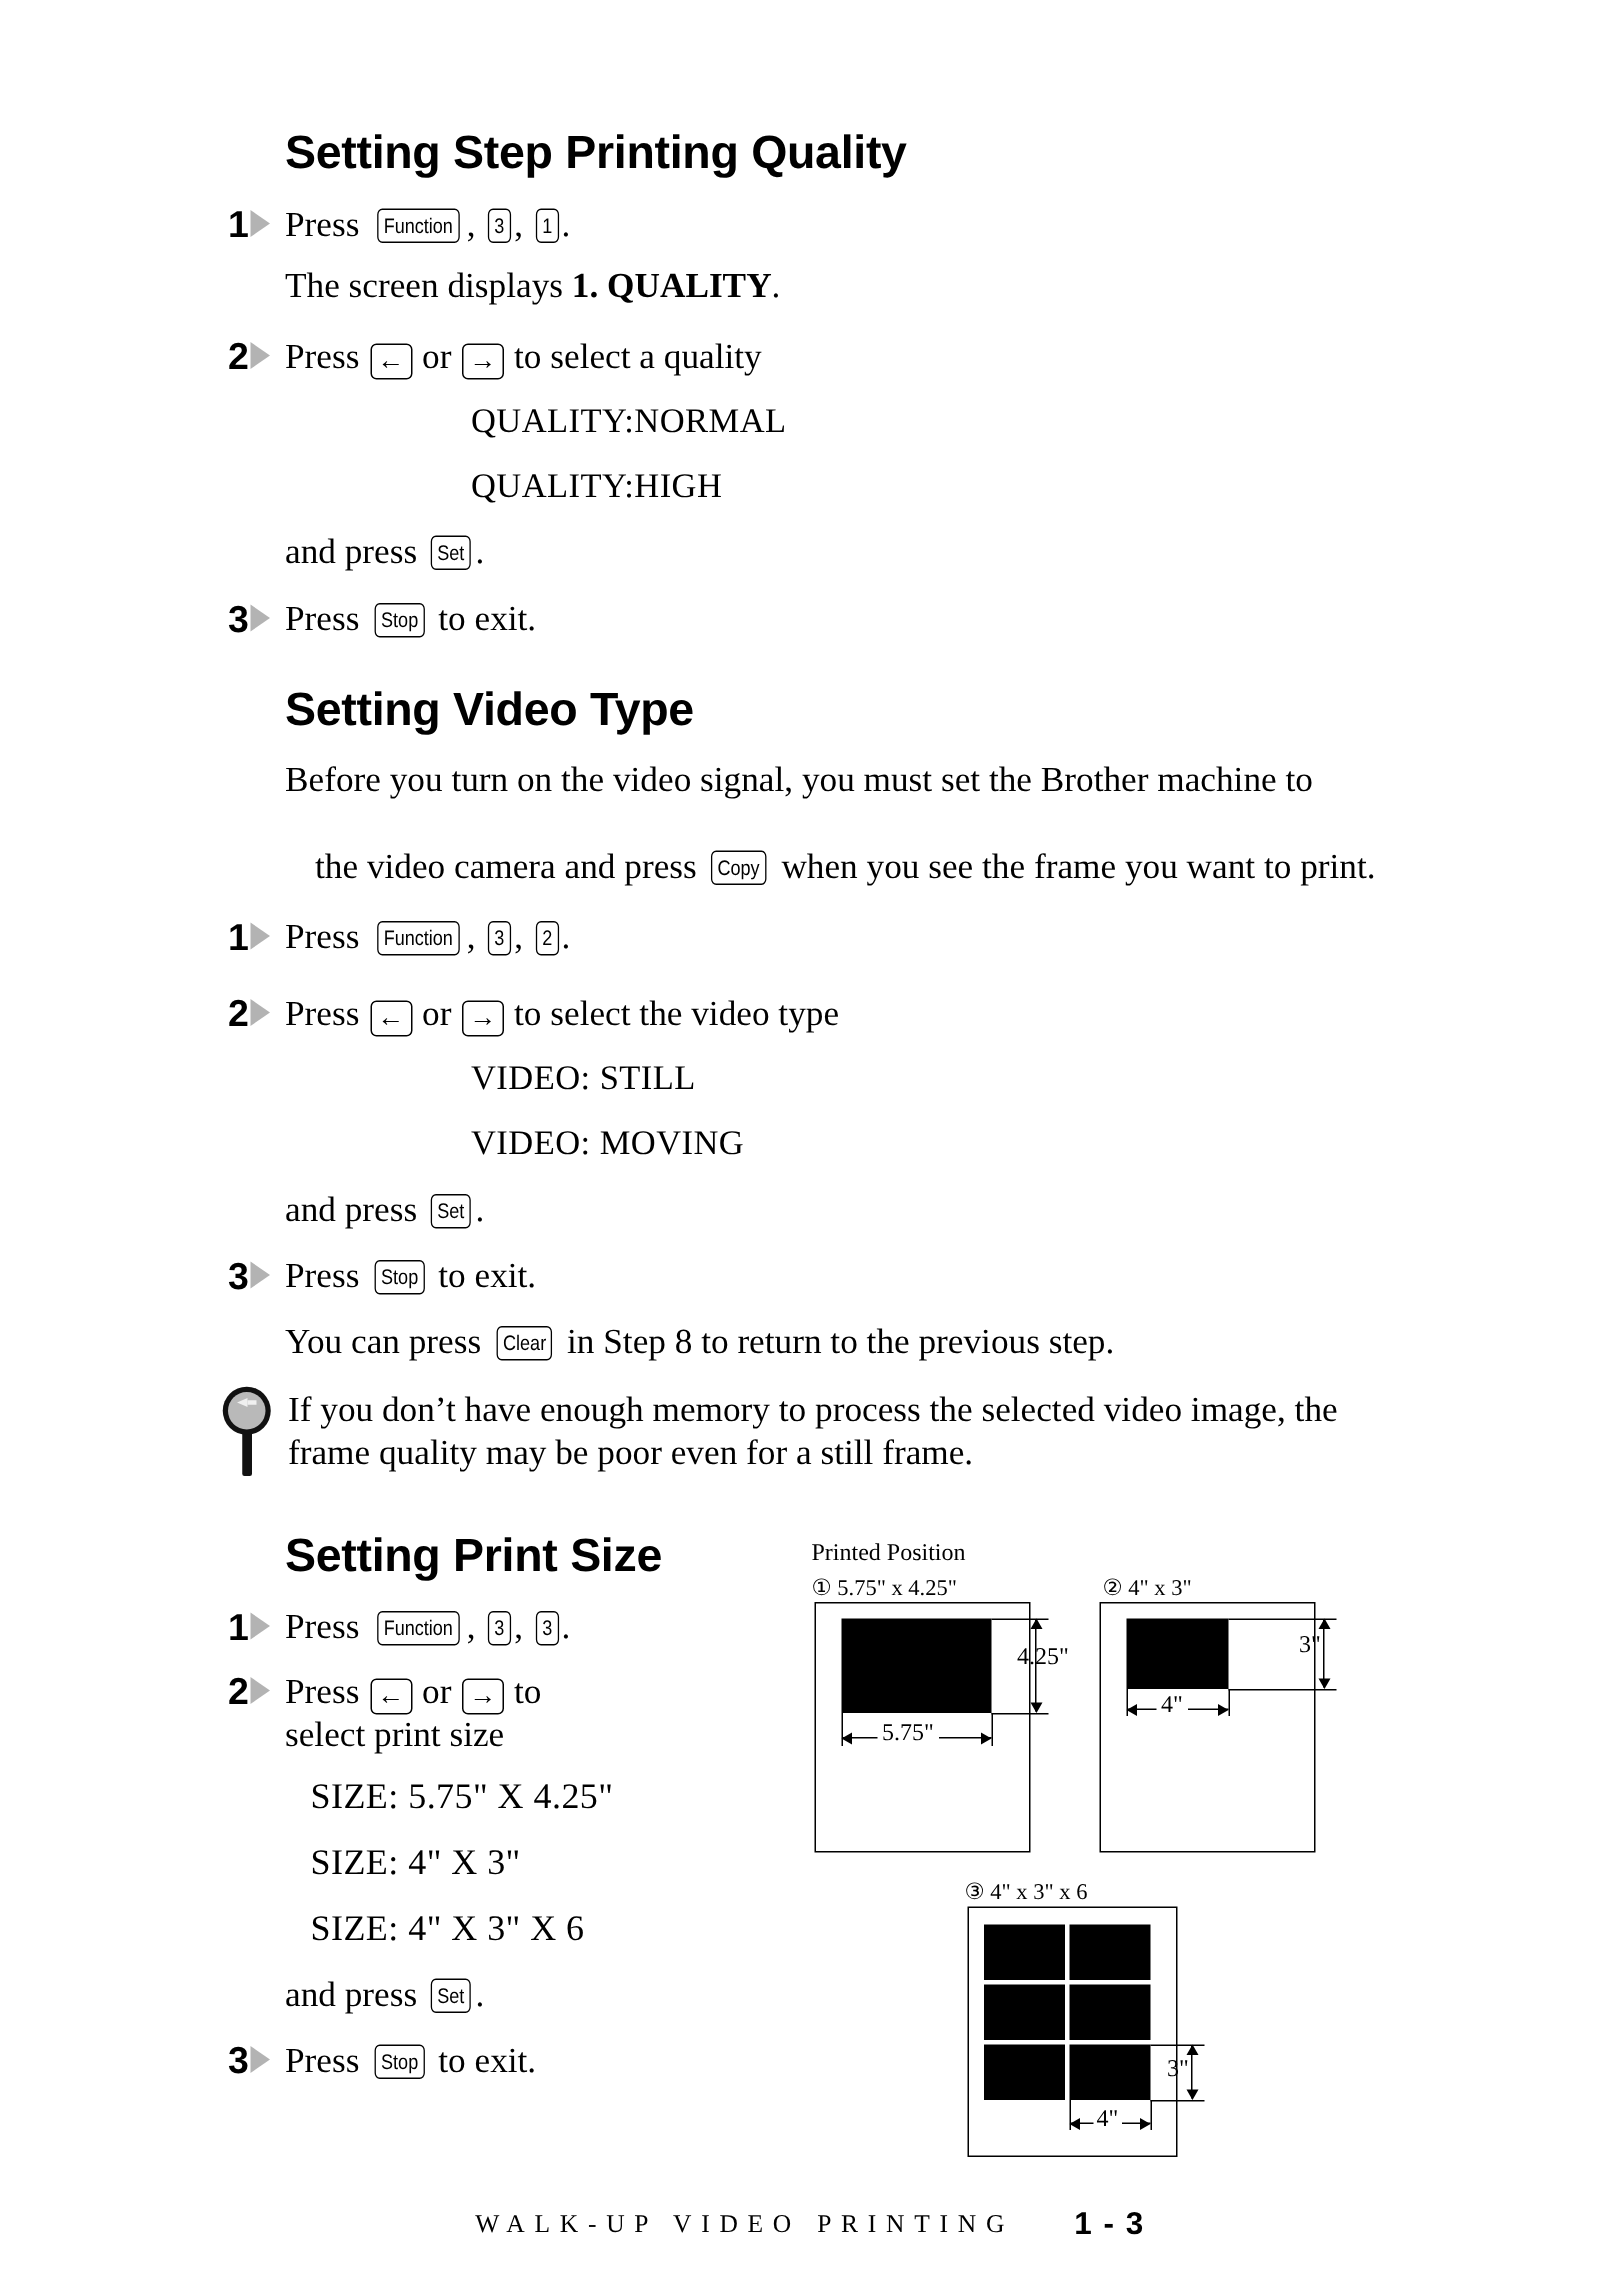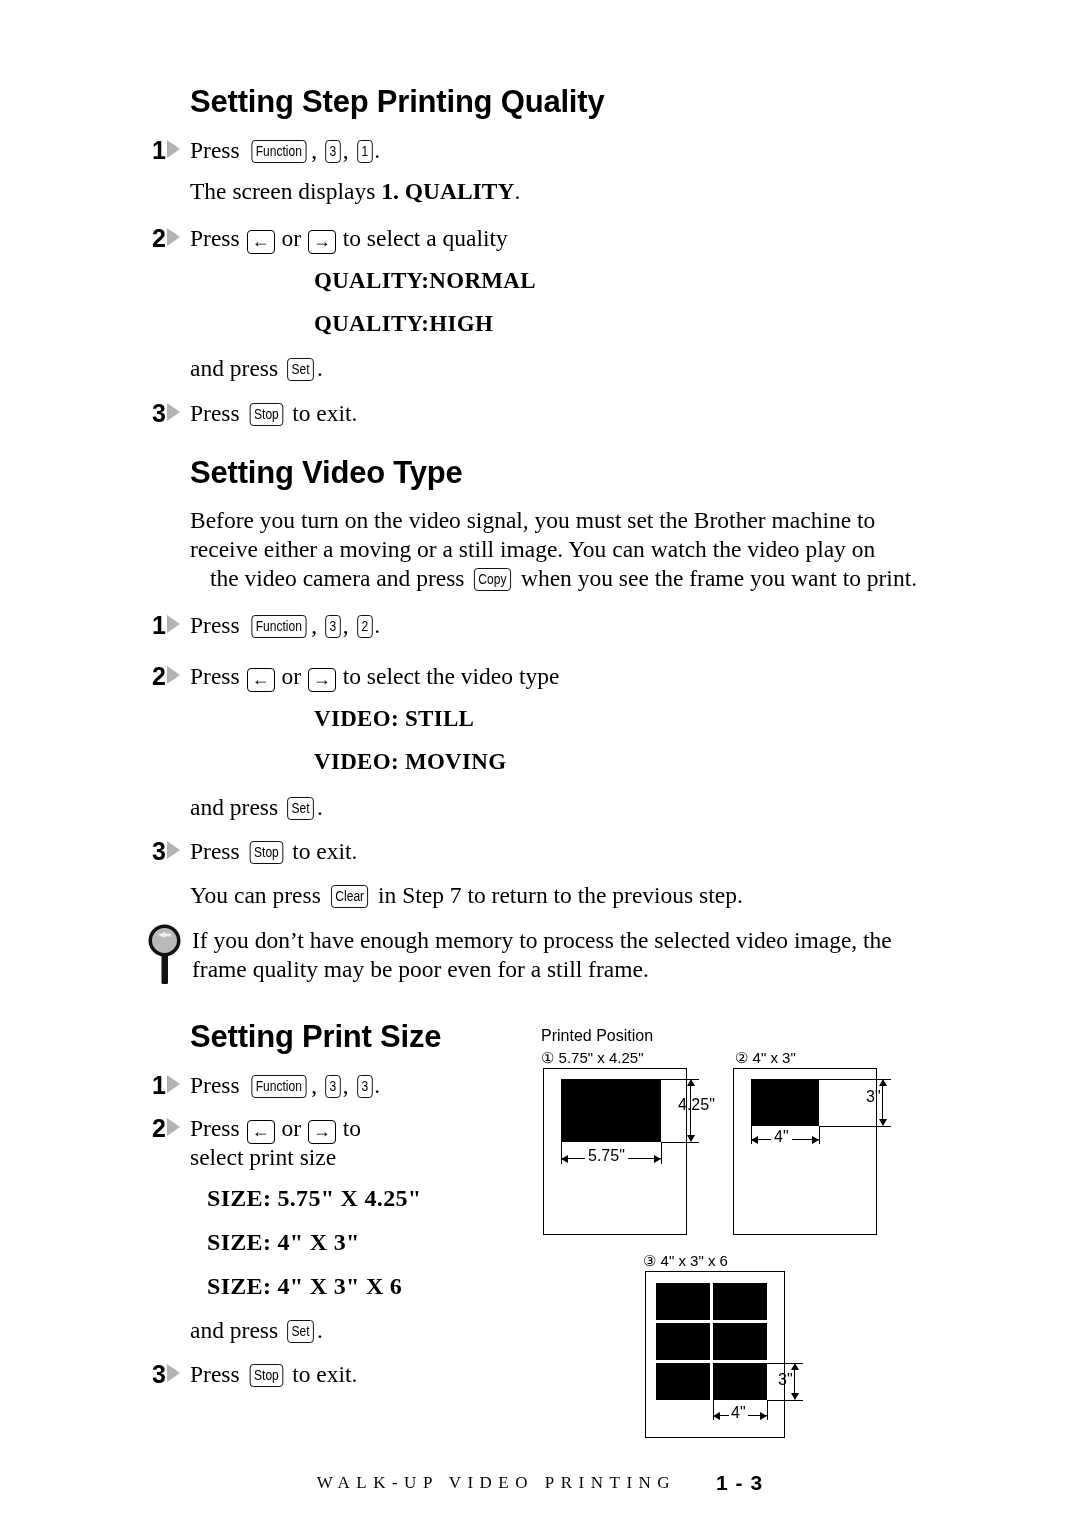--- a/index.html
+++ b/index.html
@@ -14,21 +14,21 @@
   .h1{
     font-family:"Liberation Sans",sans-serif;
     font-weight:bold;font-size:31px;letter-spacing:-.2px;
     position:absolute;white-space:nowrap;
   }
 
   
   .txt{position:absolute;font-size:23.5px;line-height:29px;}
   .para{position:absolute;font-size:23.5px;line-height:28.5px;}
   .mono-opt{
-    position:absolute;font-weight:bold;font-size:23px;
+    position:absolute;font-weight:normal;font-size:23px;
     letter-spacing:.3px;white-space:nowrap;
   }
   .b{font-weight:bold;}
 
   
   .step{position:absolute;width:42px;height:30px;}
   .step .num{
     font-family:"Liberation Sans",sans-serif;font-weight:bold;
     font-size:25px;position:absolute;left:0;top:0;line-height:30px;z-index:2;
   }
@@ -47,21 +47,21 @@
     vertical-align:2px;margin:0 1px;white-space:nowrap;
   }
   .key.arrow{font-size:18px;padding:1px 4px 3px;transform:none;vertical-align:-1px;}
 
   
   .note{position:absolute;}
   .note .ico{position:absolute;left:0;top:0;width:40px;height:66px;}
   .note .body{position:absolute;left:46px;top:4px;width:820px;font-size:23.5px;line-height:28.5px;}
 
   
-  .diagram{position:absolute;font-family:Liberation Sans, sans-serif;}
+  .diagram{position:absolute;font-family:Liberation Serif, serif;}
   .dlabel{position:absolute;font-size:15px;white-space:nowrap;}
   .sheet{position:absolute;border:1.6px solid #000;background:#fff;}
   .blk{position:absolute;background:#000;}
   .ln{position:absolute;background:#000;}
   .dim{position:absolute;font-size:16px;white-space:nowrap;}
   .ar{position:absolute;width:0;height:0;}
   .ar.up{border-left:4px solid transparent;border-right:4px solid transparent;border-bottom:7px solid #000;}
   .ar.dn{border-left:4px solid transparent;border-right:4px solid transparent;border-top:7px solid #000;}
   .ar.lf{border-top:4px solid transparent;border-bottom:4px solid transparent;border-right:7px solid #000;}
   .ar.rt{border-top:4px solid transparent;border-bottom:4px solid transparent;border-left:7px solid #000;}
@@ -105,21 +105,20 @@
 
   <div class="step" style="left:152px;top:398px;">
     <span class="tri"></span>
     <span class="num">3</span>
   </div>
   <div class="txt" style="left:190px;top:399px;"><span>Press </span><span class="key">Stop</span><span> to exit.</span></div>
 
   <div class="h1" style="left:190px;top:455px;">Setting Video Type</div>
 
   <div class="para" style="left:190px;top:506px;width:800px;">Before you turn on the video signal, you must set the Brother machine to</div>
-  <div class="para" style="left:190px;top:535px;width:800px;">receive either a moving or a still image. You can watch the video play on</div>
   <div class="para" style="left:190px;top:564px;width:830px;margin-left:20px;"><span>the video camera and press </span><span class="key">Copy</span><span> when you see the frame you want to print.</span></div>
 
   <div class="step" style="left:152px;top:610px;">
     <span class="tri"></span>
     <span class="num">1</span>
   </div>
   <div class="txt" style="left:190px;top:611px;"><span>Press </span><span class="key">Function</span>, <span class="key">3</span>, <span class="key">2</span><span>.</span></div>
 
   <div class="step" style="left:152px;top:661px;">
     <span class="tri"></span>
@@ -131,21 +130,21 @@
   <div class="mono-opt" style="left:314px;top:749px;">VIDEO: MOVING</div>
 
   <div class="txt" style="left:190px;top:793px;"><span>and press </span><span class="key">Set</span><span>.</span></div>
 
   <div class="step" style="left:152px;top:836px;">
     <span class="tri"></span>
     <span class="num">3</span>
   </div>
   <div class="txt" style="left:190px;top:837px;"><span>Press </span><span class="key">Stop</span><span> to exit.</span></div>
 
-  <div class="txt" style="left:190px;top:881px;"><span>You can press </span><span class="key">Clear</span><span> in Step 7 to return to the previous step.</span></div>
+  <div class="txt" style="left:190px;top:881px;"><span>You can press </span><span class="key">Clear</span><span> in Step 8 to return to the previous step.</span></div>
 
   <div class="note" style="left:146px;top:922px;">
     <div class="ico">
       <svg width="40" height="66" viewBox="0 0 40 66">
         <rect x="15.5" y="32" width="6.5" height="30" rx="1.5" fill="#111"></rect>
         <circle cx="18.5" cy="18.5" r="16" fill="#111"></circle>
         <circle cx="18.5" cy="18.5" r="12.5" fill="#b9b9b9"></circle>
         <path d="M12 13 L19 10 L19 16 L12 13 Z" fill="#f0f0f0"></path>
         <rect x="19" y="11.5" width="6" height="3" fill="#f0f0f0"></rect>
       </svg>

